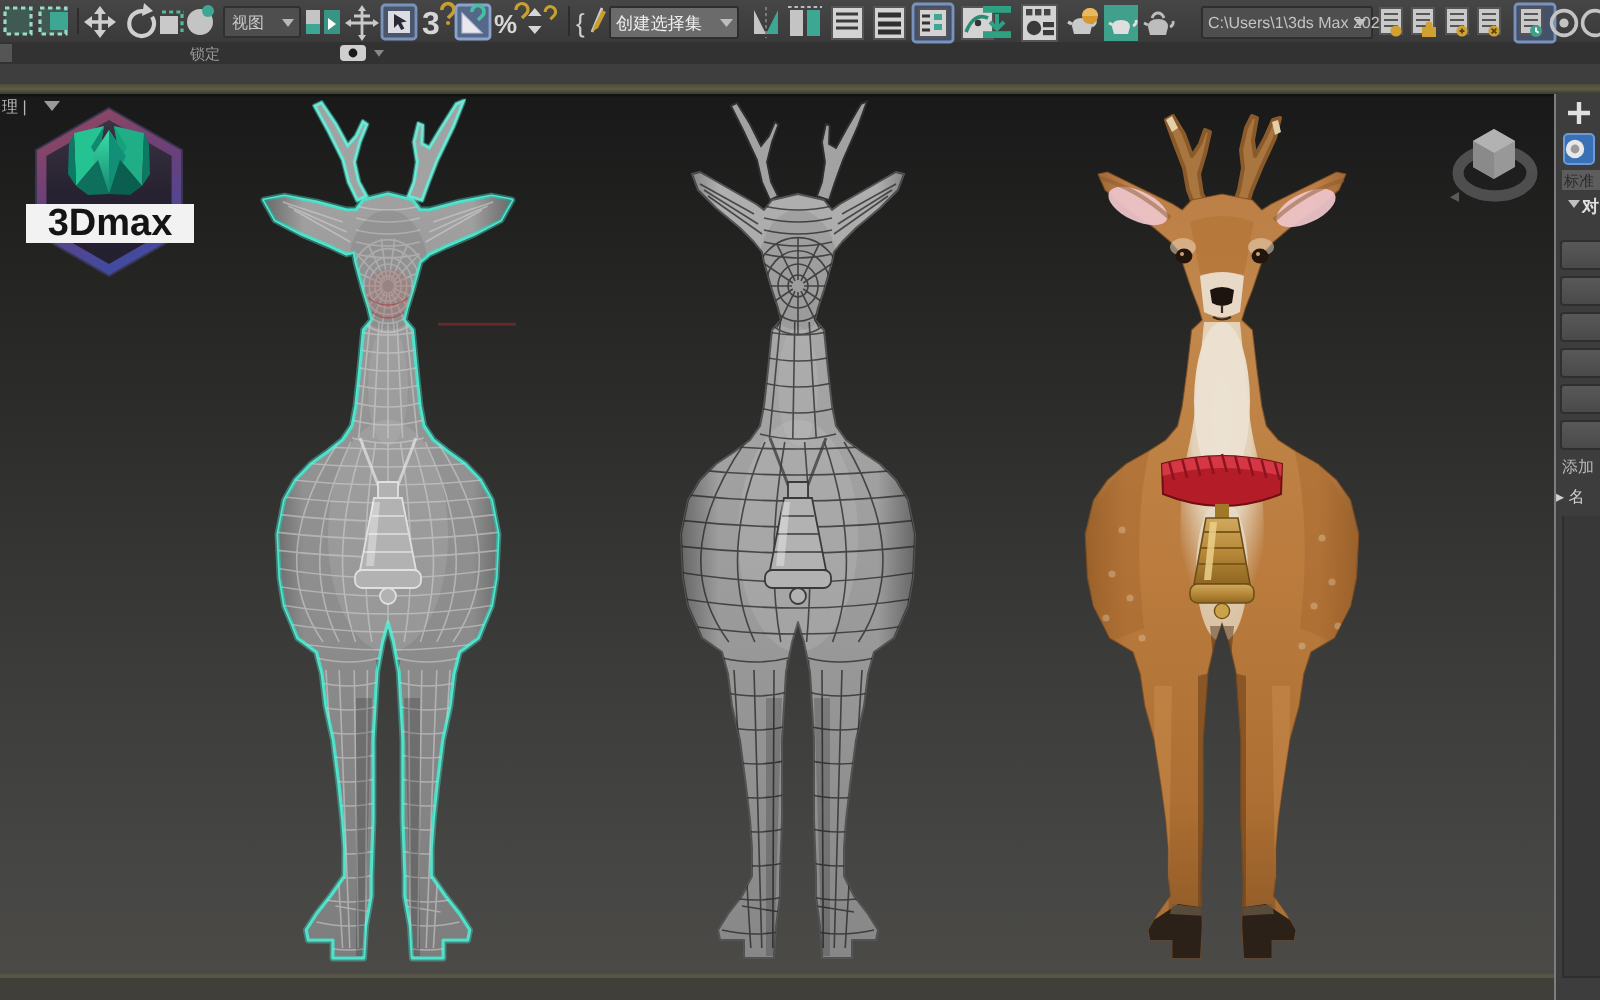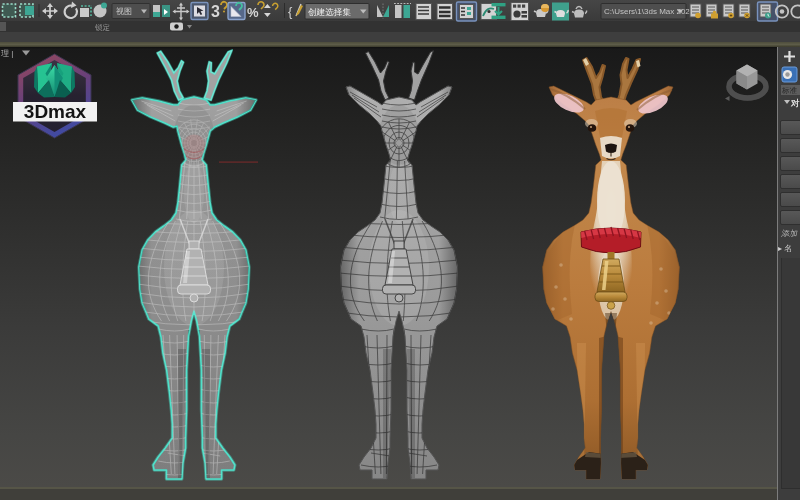--- a/index.html
+++ b/index.html
@@ -636,15 +636,15 @@
   <path d="M 6,53 l 6,0 -3,4 Z" fill="#c0c0c0"></path>
   <text x="13" y="59" font-size="8.5" fill="#e0e0e0" font-family="Liberation Sans" font-weight="bold">对</text>
  </svg>
 </div>
 <div class="abs" style="left:780px;top:120px;width:22px;height:15px;background:linear-gradient(180deg,#585858,#4a4a4a);border-radius:2px;border:1px solid #2f2f2f;box-sizing:border-box;"></div>
 <div class="abs" style="left:780px;top:138px;width:22px;height:15px;background:linear-gradient(180deg,#585858,#4a4a4a);border-radius:2px;border:1px solid #2f2f2f;box-sizing:border-box;"></div>
 <div class="abs" style="left:780px;top:156px;width:22px;height:15px;background:linear-gradient(180deg,#585858,#4a4a4a);border-radius:2px;border:1px solid #2f2f2f;box-sizing:border-box;"></div>
 <div class="abs" style="left:780px;top:174px;width:22px;height:15px;background:linear-gradient(180deg,#585858,#4a4a4a);border-radius:2px;border:1px solid #2f2f2f;box-sizing:border-box;"></div>
 <div class="abs" style="left:780px;top:192px;width:22px;height:15px;background:linear-gradient(180deg,#585858,#4a4a4a);border-radius:2px;border:1px solid #2f2f2f;box-sizing:border-box;"></div>
 <div class="abs" style="left:780px;top:210px;width:22px;height:15px;background:linear-gradient(180deg,#585858,#4a4a4a);border-radius:2px;border:1px solid #2f2f2f;box-sizing:border-box;"></div>
-<div class="abs" style="left:781px;top:228px;width:20px;height:10px;color:#b8b8b8;font-size:8px;font-style:italic;">添加</div>
+<div class="abs" style="left:781px;top:228px;width:20px;height:10px;color:#b8b8b8;font-size:8px;">添加</div>
 <div class="abs" style="left:778px;top:243px;width:22px;height:10px;color:#d0d0d0;font-size:8px;">▸ 名</div>
 <div class="abs" style="left:781px;top:258px;width:19px;height:230px;border-left:1px solid #2e2e2e;border-bottom:1px solid #2e2e2e;background:#383838;"></div>
 </div>
 </body></html>

